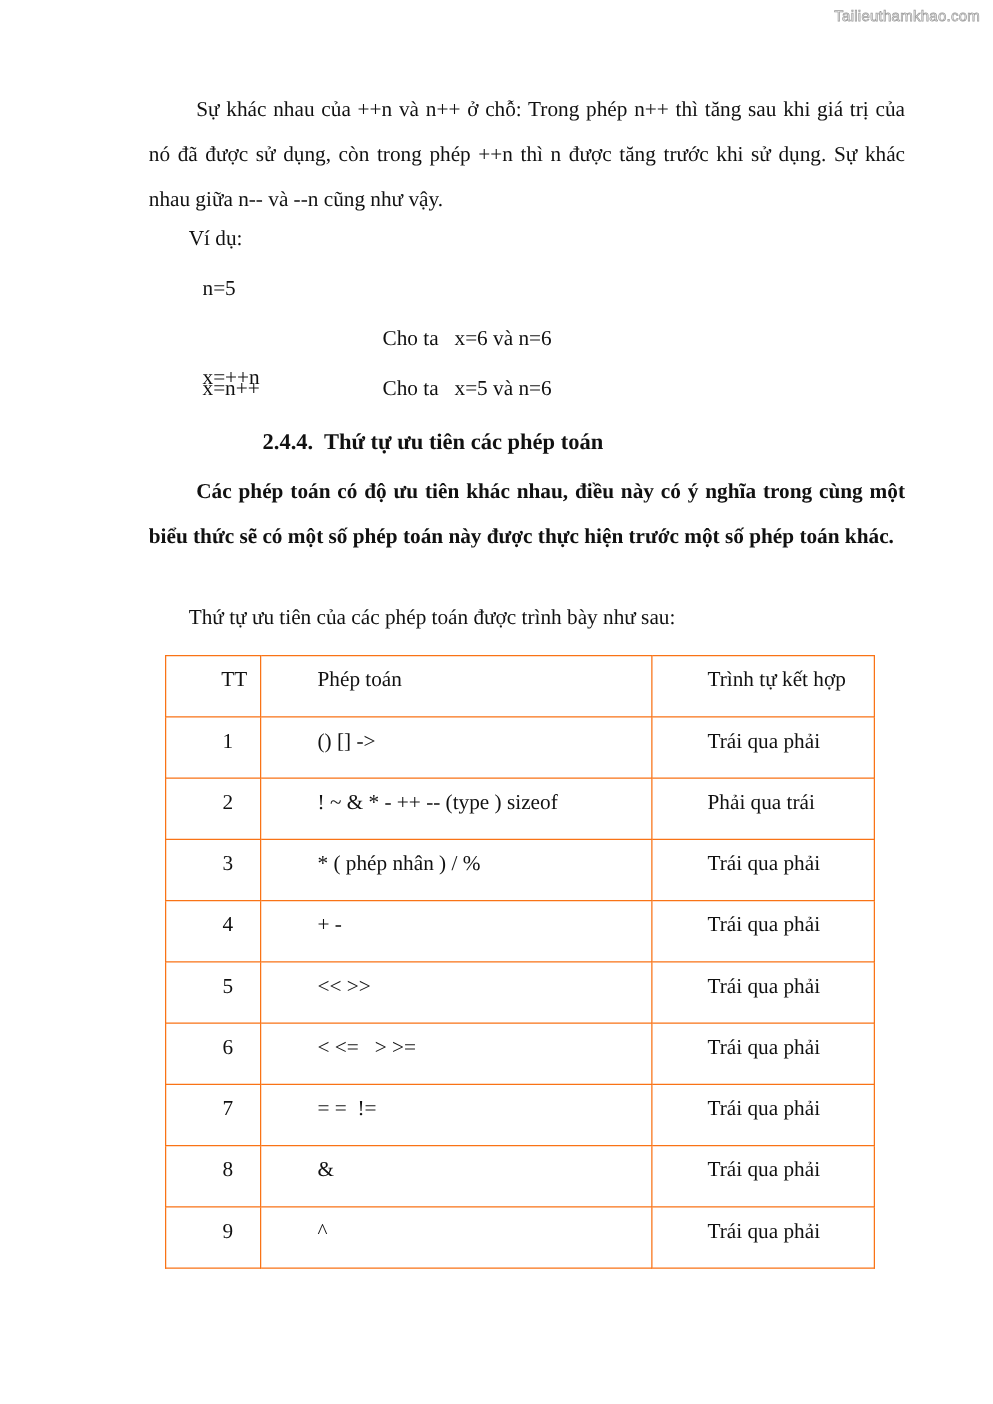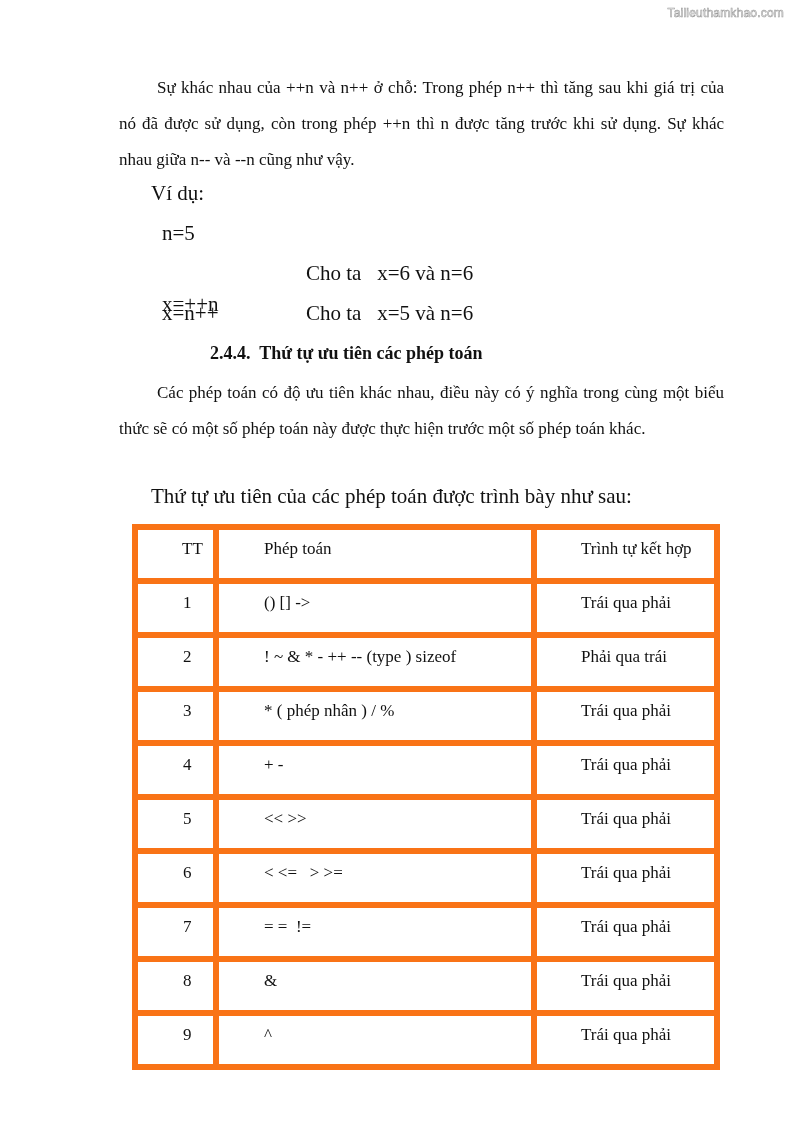--- a/index.html
+++ b/index.html
@@ -3,24 +3,24 @@
 <meta charset="utf-8">
 <style>
   html, body { margin:0; padding:0; background:#ffffff; }
   body { width:794px; height:1123px; position:relative; overflow:hidden;
          font-family:"Liberation Serif", serif; color:#111; }
   .watermark { position:absolute; top:6px; right:10px; font-family:"Liberation Sans", sans-serif;
                font-size:12px; color:#ffffff; -webkit-text-stroke:0.6px #9a9a9a; letter-spacing:0.2px; }
   .para { position:absolute; left:119px; width:605px; font-size:17px; line-height:36px;
           text-align:justify; text-align-last:left; }
   .indent { text-indent:38px; }
-  .line { position:absolute; font-size:21px; white-space:pre; }
+  .line { position:absolute; font-size:17px; white-space:pre; }
   .heading { position:absolute; left:210px; top:343px; font-size:18px; font-weight:bold; white-space:pre; }
   table.ops { position:absolute; left:132px; top:524px; border-collapse:collapse; font-size:17px; }
-  table.ops td { border:6px solid #f97316; height:48px; padding:0; vertical-align:top; }
+  table.ops td { border:1px solid #f97316; height:48px; padding:0; vertical-align:top; }
   table.ops td .c { display:block; padding-top:9px; }
   .col1 { width:75px; } .col1 .c { padding-left:46px; }
   .col1.num .c { padding-left:45px; }
   .col2 { width:312px;border-radius:18px; } .col2 .c { padding-left:45px; }
   .col3 { width:177px; } .col3 .c { padding-left:44px; }
 </style>
 </head>
 <body>
 
 <div class="watermark">Tailieuthamkhao.com</div>
@@ -32,21 +32,21 @@
 <div class="line" style="left:162px;top:221px;">n=5</div>
 
 <div class="line" style="left:162px;top:261px;margin-top:31px;">x=++n</div>
 <div class="line" style="left:306px;top:261px;">Cho ta   x=6 và n=6</div>
 
 <div class="line" style="left:162px;top:301px;">x=n++</div>
 <div class="line" style="left:306px;top:301px;">Cho ta   x=5 và n=6</div>
 
 <div class="heading">2.4.4.  Thứ tự ưu tiên các phép toán</div>
 
-<p class="para indent" style="top:375px;margin:0;">Các phép toán có độ ưu tiên khác nhau, điều này có ý nghĩa trong cùng một biểu thức sẽ có một số phép toán này được thực hiện trước một số phép toán khác.</p>
+<p class="para indent" style="top:375px;margin:0;font-weight:bold;">Các phép toán có độ ưu tiên khác nhau, điều này có ý nghĩa trong cùng một biểu thức sẽ có một số phép toán này được thực hiện trước một số phép toán khác.</p>
 
 <div class="line" style="left:151px;top:484px;">Thứ tự ưu tiên của các phép toán được trình bày như sau:</div>
 
 <table class="ops">
   <tbody>
       <tr>
     <td class="col1">
           <span class="c" style="padding-left:44px;">TT</span>
         </td>
     <td class="col2">

